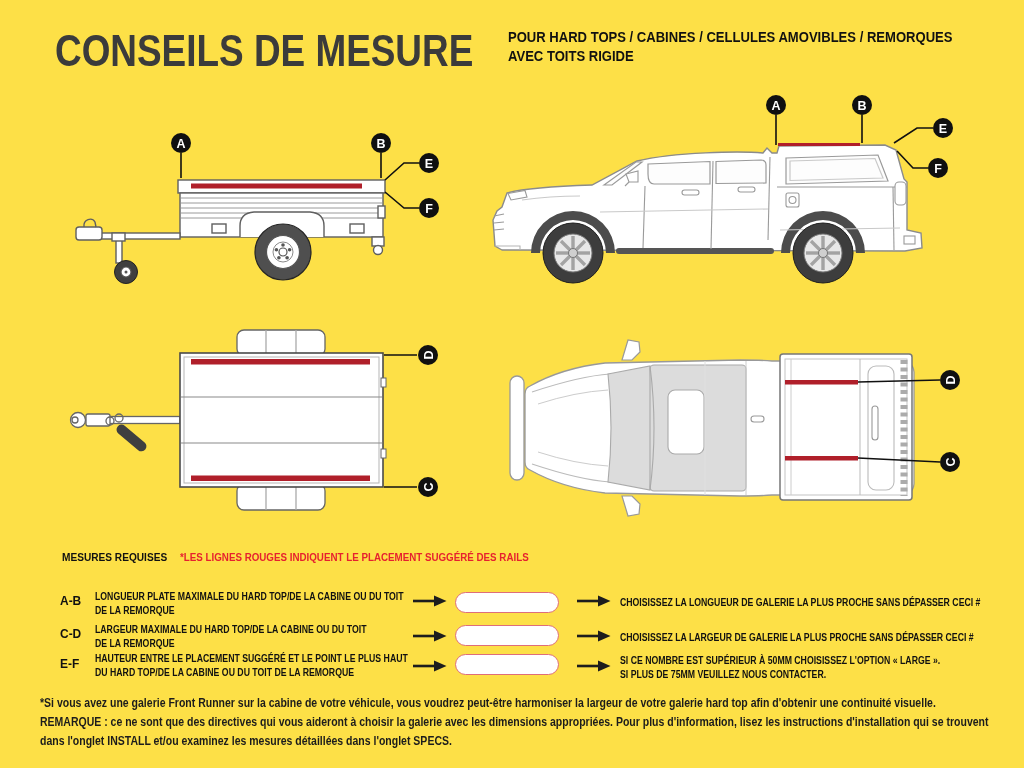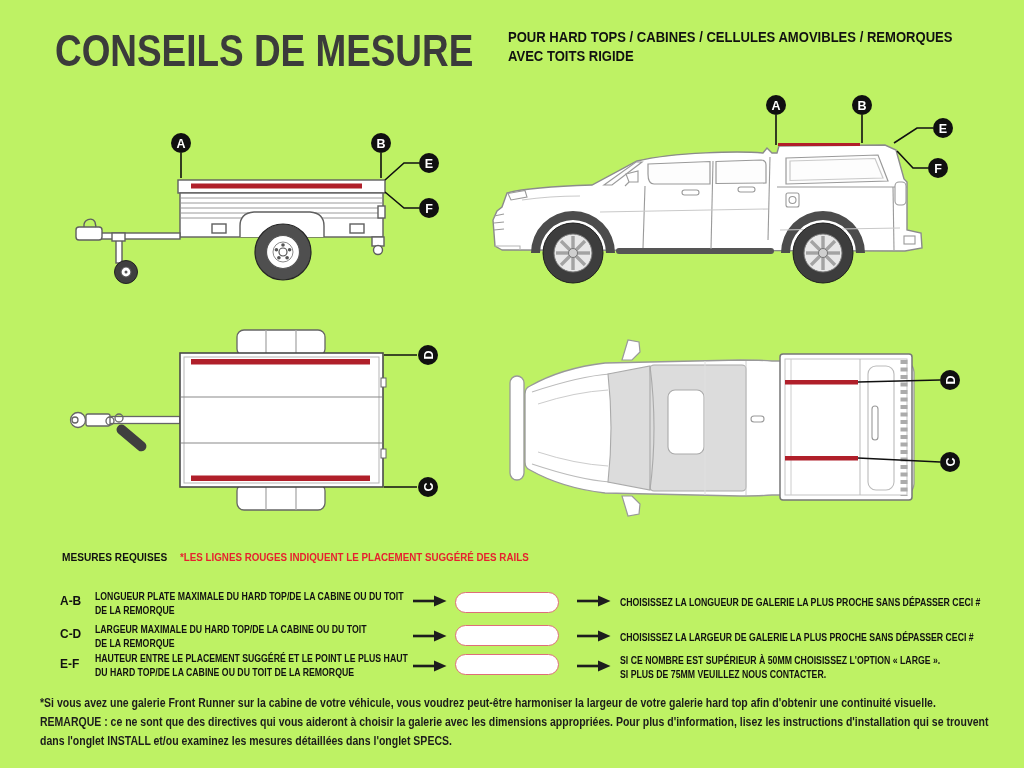--- a/index.html
+++ b/index.html
@@ -1,16 +1,16 @@
 <!DOCTYPE html>
 <html><head>
 <meta charset="utf-8">
 <style>
   html,body{margin:0;padding:0;}
-  #page{position:relative;width:1024px;height:768px;background:#bef264;font-family:"Liberation Sans",sans-serif;overflow:hidden;}
+  #page{position:relative;width:1024px;height:768px;background:#fde047;font-family:"Liberation Sans",sans-serif;overflow:hidden;}
   .abs{position:absolute;}
   .cond{transform-origin:0 0;white-space:nowrap;display:block;}
   .title{font-size:45px;font-weight:bold;color:#3b3b3b;transform:scaleX(0.82);}
   .subtitle{font-size:14.5px;font-weight:bold;color:#111;transform:scaleX(0.90);line-height:19px;}
   .h-small{font-size:11.5px;font-weight:bold;color:#111;transform:scaleX(0.88);}
   .note-red{font-size:11.5px;font-weight:bold;transform:scaleX(0.85);}
   .rowkey{font-size:13px;font-weight:bold;color:#111;transform:scaleX(0.92);}
   .rowtxt{font-size:10.5px;font-weight:bold;color:#111;transform:scaleX(0.83);line-height:14px;}
   .foot{font-size:12.5px;font-weight:600;color:#1c1c1c;transform:scaleX(0.84);line-height:19px;}
   .pill{position:absolute;width:102px;height:19px;border:1.7px solid #de6e7a;border-radius:12px;background:#fff;}

